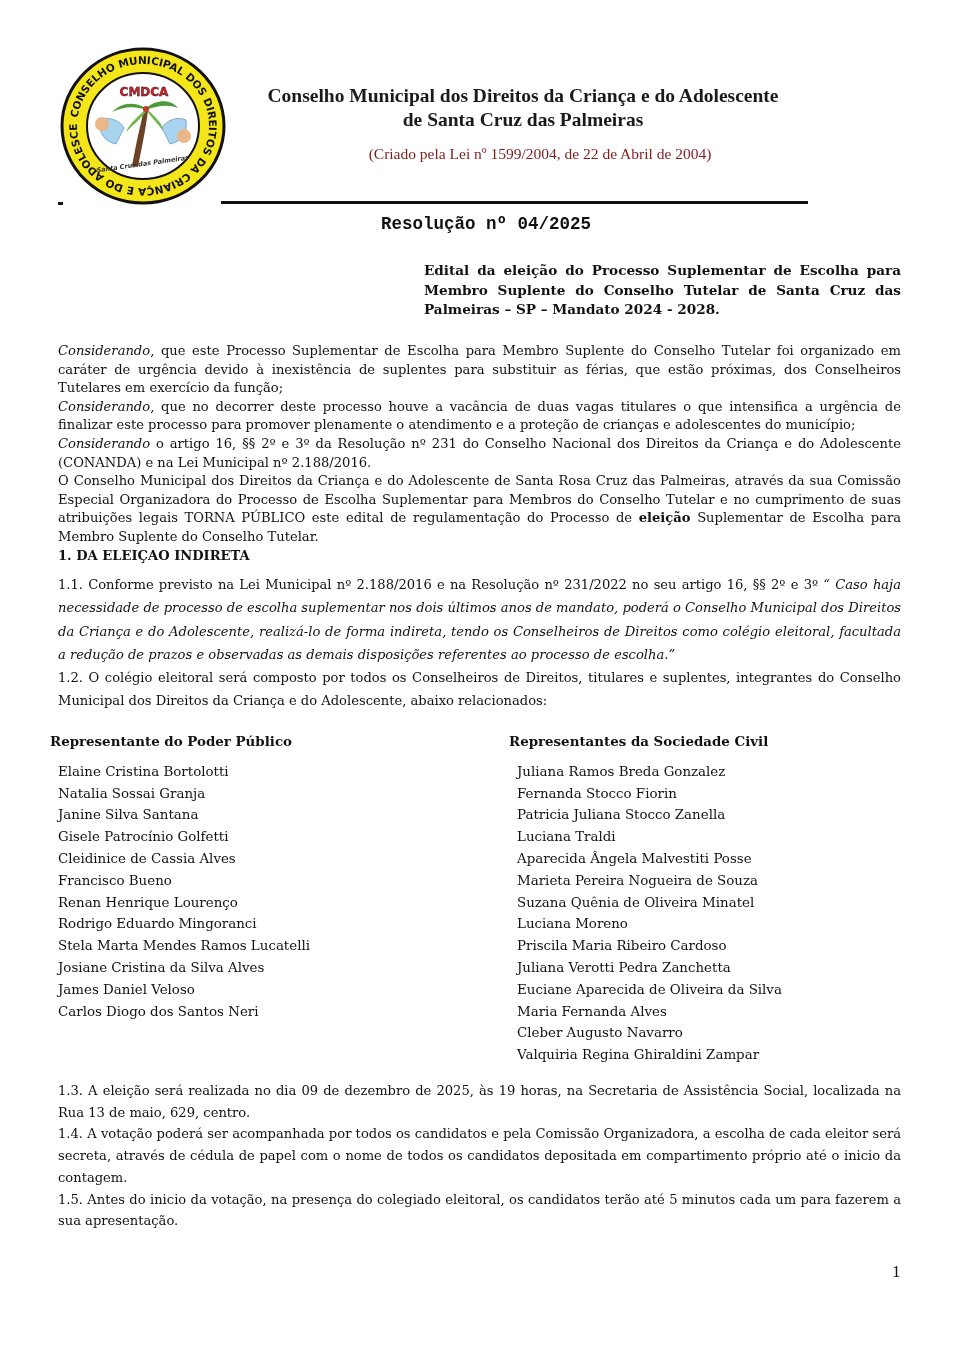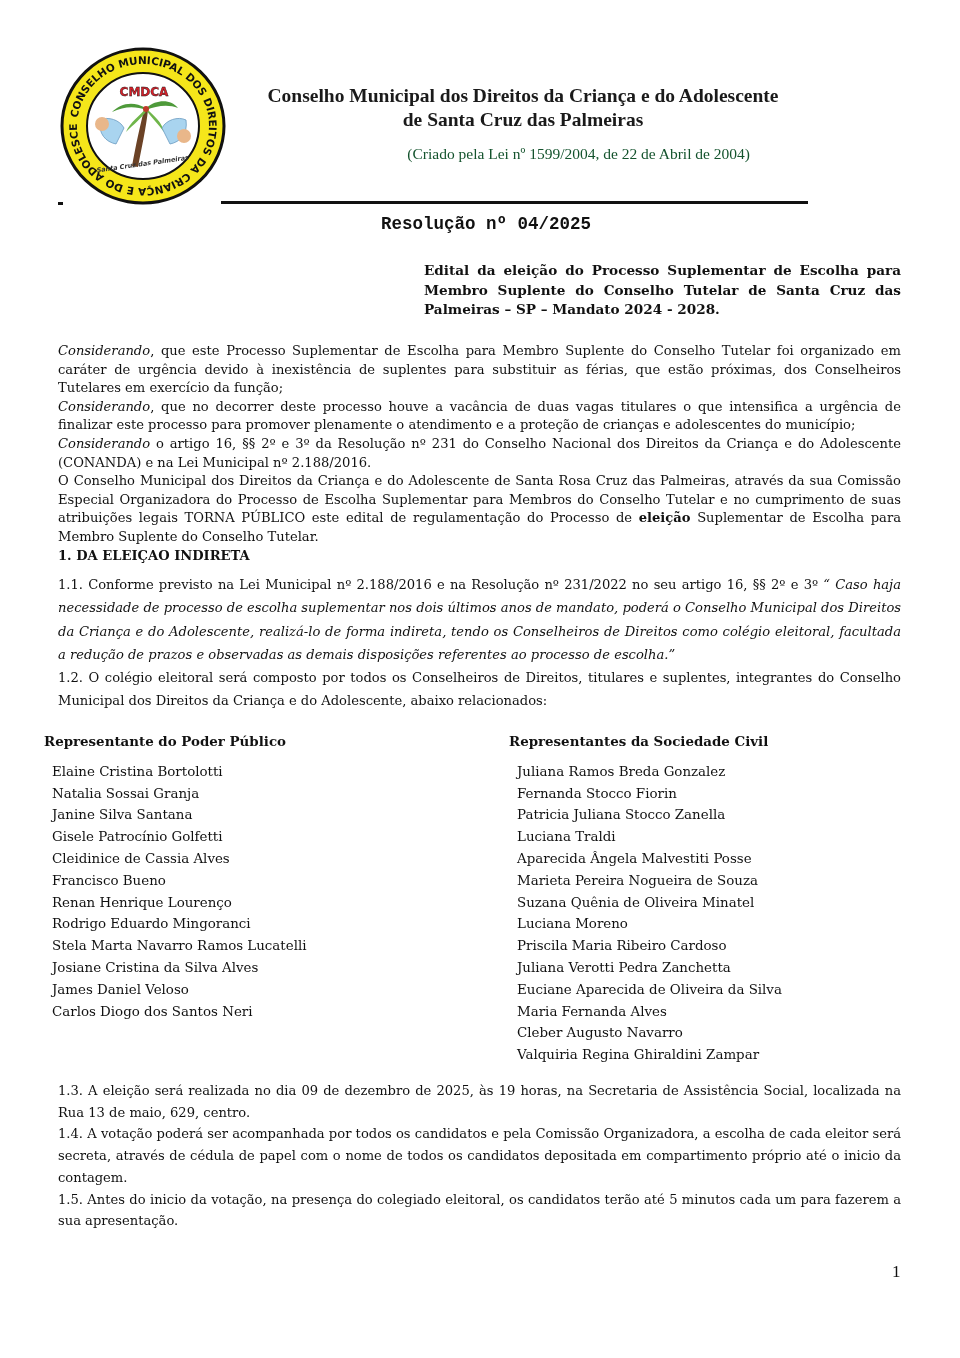--- a/index.html
+++ b/index.html
@@ -3,22 +3,22 @@
 <meta charset="utf-8">
 <style>
   html, body { margin: 0; padding: 0; background: #ffffff; }
   body { width: 960px; height: 1358px; position: relative; overflow: hidden; color: #111; }
   .page { position: absolute; left: 0; top: 0; width: 960px; height: 1358px; }
 
   
   .logo { position: absolute; left: 60px; top: 46px; width: 166px; height: 160px; }
   .hdr-title { position: absolute; left: 228px; top: 84px; width: 590px; text-align: center;
     font-family: "Liberation Serif", serif; font-weight: bold; font-size: 19.5px; line-height: 24px; color: #1a1a1a; }
-  .hdr-sub { position: absolute; left: 330px; top: 145px; width: 420px; text-align: right;
-    font-family: "Liberation Serif", serif; font-size: 15.5px; color: #14532d; }
+  .hdr-sub { position: absolute; left: 330px; top: 145px; width: 420px; text-align: center;
+    font-family: "Liberation Serif", serif; font-size: 15.5px; color: #7f1d1d; }
   .hdr-dash { position: absolute; left: 58px; top: 202px; width: 5px; height: 3px; background: #111; }
   .hdr-rule { position: absolute; left: 221px; top: 201px; width: 587px; height: 3px; background: #111; }
 
   
   .res-title { position: absolute; left: 381px; top: 214px; font-family: Liberation Mono, monospace; font-weight: bold;
     font-size: 17.5px; color: #111; }
   .edital { position: absolute; left: 424px; top: 261px; width: 477px; font-family: "DejaVu Serif", serif;
     font-weight: bold; font-size: 13.6px; line-height: 19.5px; text-align: justify; text-align-last: left; color: #111; }
 
   
@@ -29,21 +29,21 @@
   .p2 { top: 573px; line-height: 23.3px; }
   .p2 p { margin: 0; }
   .p3 { top: 1080px; line-height: 21.7px; }
   .p3 p { margin: 0; }
   .heading { font-weight: bold; text-align: left; }
   em { font-style: italic; }
   b { font-weight: bold; }
 
   
   .col { position: absolute; top: 731px; font-family: "DejaVu Serif", serif; font-size: 13.4px; line-height: 21.8px; color: #111; }
-  .col-left { left: 44px; width: 420px; }
+  .col-left { left: 50px; width: 420px; }
   .col-right { left: 509px; width: 400px; }
   .col .col-head { font-weight: bold; }
   .col ul { list-style: none; margin: 8px; padding: 0; }
   .col li { margin: 0; padding: 0; white-space: nowrap; }
 
   .page-num { position: absolute; left: 892px; top: 1262px; font-family: "Liberation Serif", serif; font-size: 17px; color: #111; }
 </style>
 </head>
 <body>
 
@@ -105,21 +105,21 @@
     <div class="col-head">Representante do Poder Público</div>
     <ul>
       <li>Elaine Cristina Bortolotti</li>
       <li>Natalia Sossai Granja</li>
       <li>Janine Silva Santana</li>
       <li>Gisele Patrocínio Golfetti</li>
       <li>Cleidinice de Cassia Alves</li>
       <li>Francisco Bueno</li>
       <li>Renan Henrique Lourenço</li>
       <li>Rodrigo Eduardo Mingoranci</li>
-      <li>Stela Marta Navarro Ramos Lucatelli</li>
+      <li>Stela Marta Mendes Ramos Lucatelli</li>
       <li>Josiane Cristina da Silva Alves</li>
       <li>James Daniel Veloso</li>
       <li>Carlos Diogo dos Santos Neri</li>
     </ul>
   </div>
 
   <div class="col col-right">
     <div class="col-head">Representantes da Sociedade Civil</div>
     <ul>
       <li>Juliana Ramos Breda Gonzalez</li>

